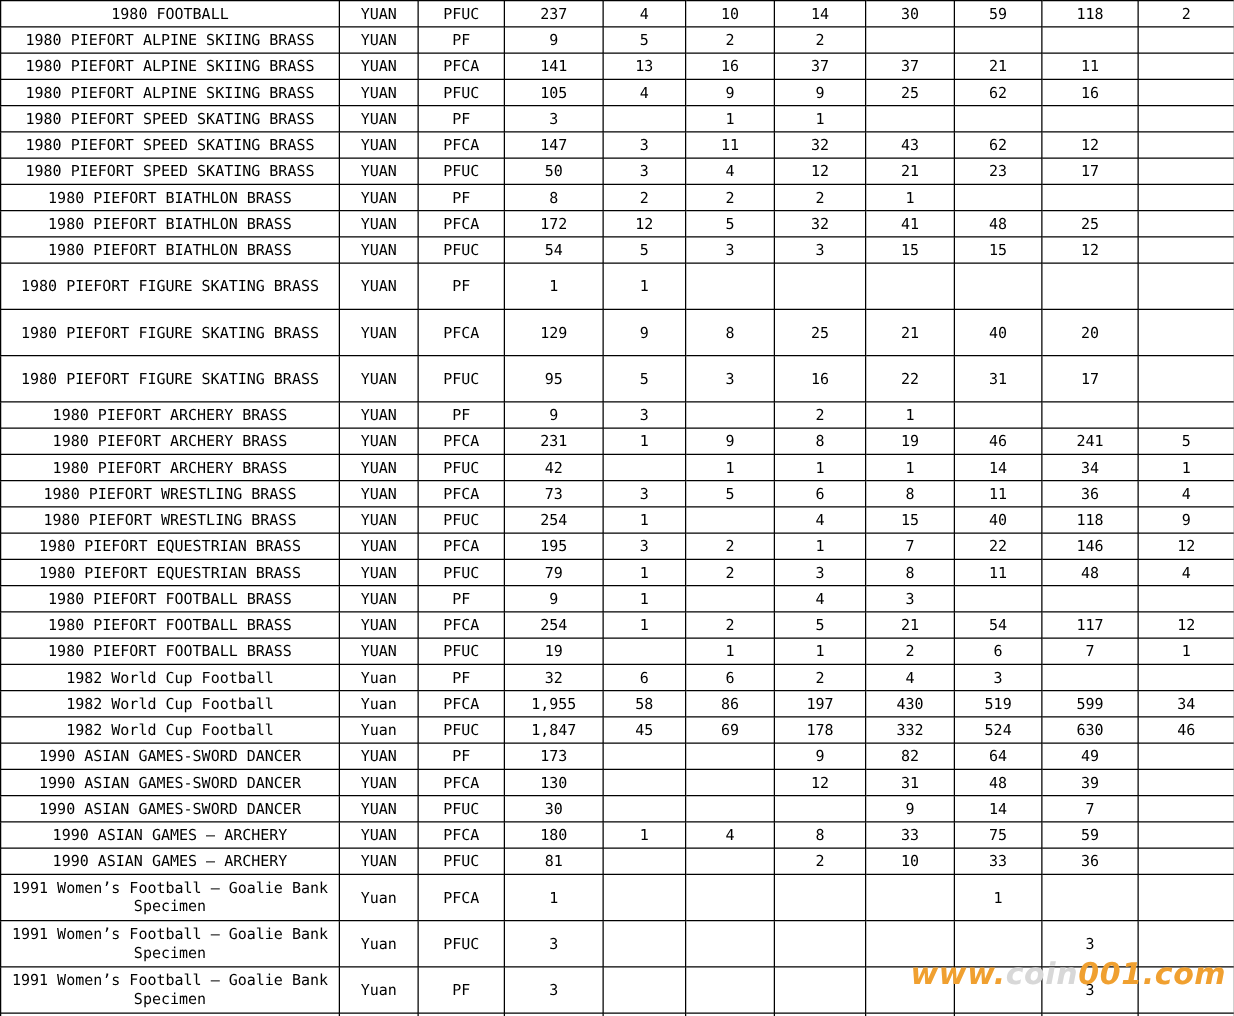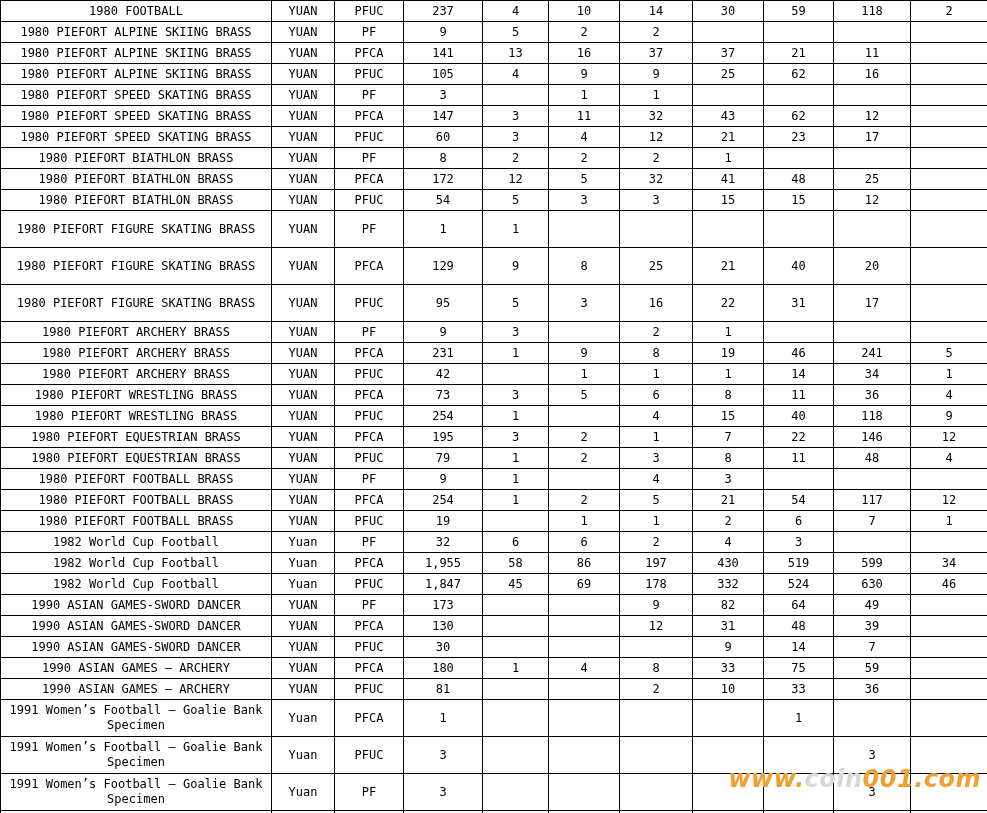--- a/index.html
+++ b/index.html
@@ -163,21 +163,21 @@
           <td>32</td>
           <td>43</td>
           <td>62</td>
           <td>12</td>
           <td></td>
         </tr>
         <tr class="short">
           <td class="name">1980 PIEFORT SPEED SKATING BRASS</td>
           <td>YUAN</td>
           <td>PFUC</td>
-          <td>60</td>
+          <td>50</td>
           <td>3</td>
           <td>4</td>
           <td>12</td>
           <td>21</td>
           <td>23</td>
           <td>17</td>
           <td></td>
         </tr>
         <tr class="short">
           <td class="name">1980 PIEFORT BIATHLON BRASS</td>

